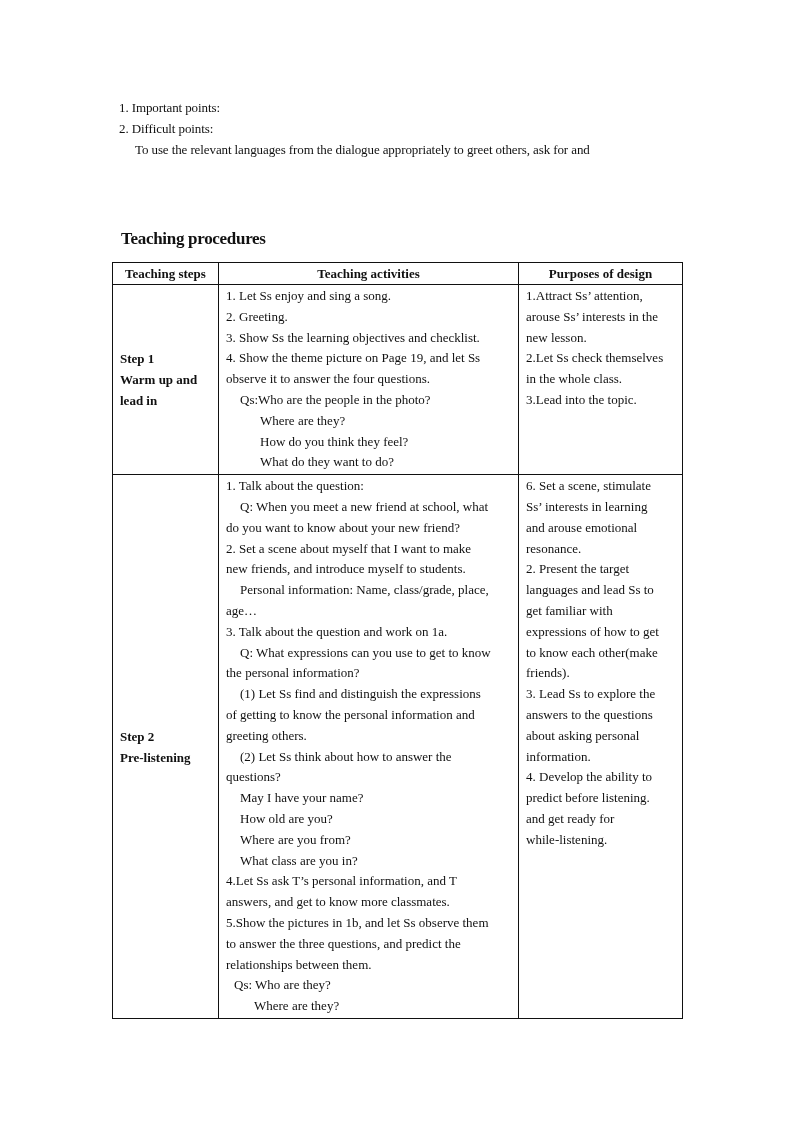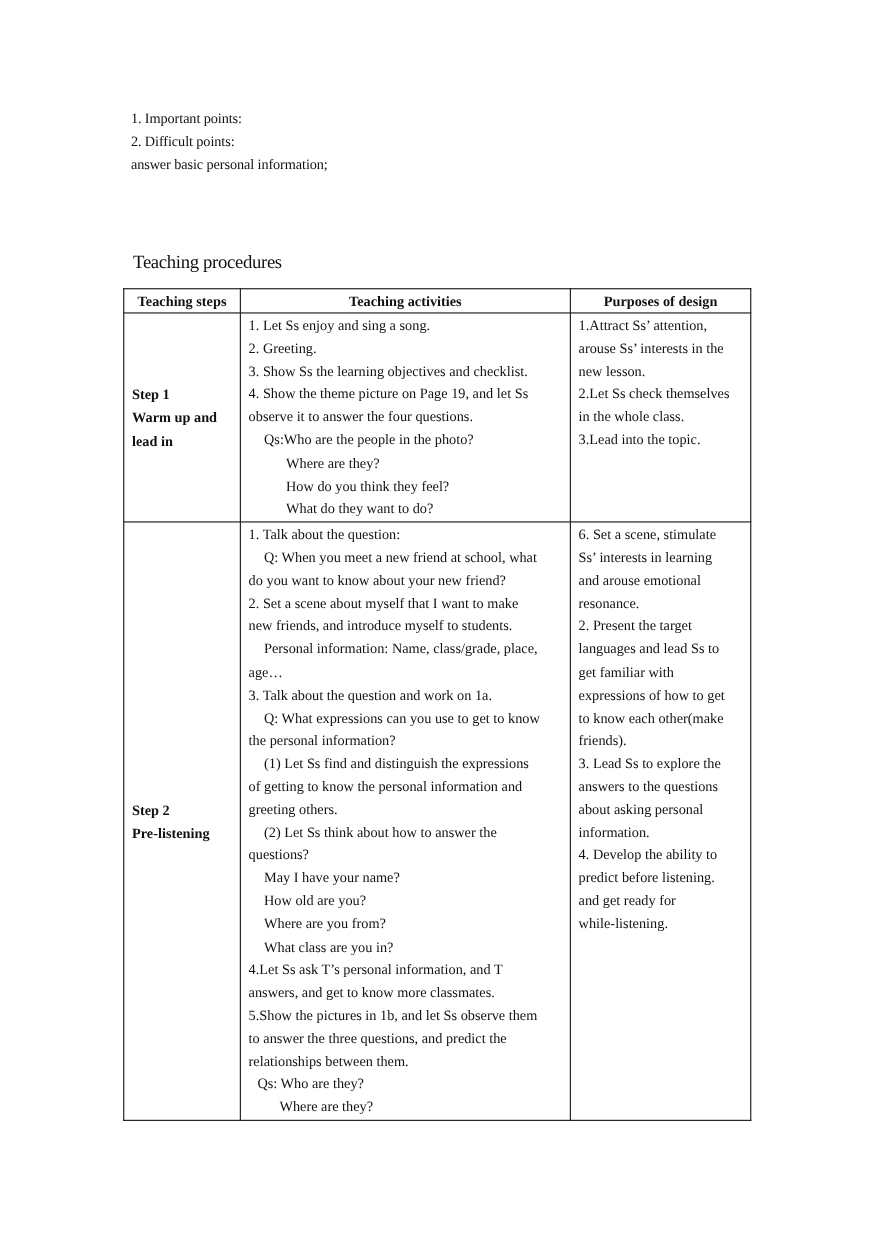--- a/index.html
+++ b/index.html
@@ -30,21 +30,21 @@
       font-size: 13px;
       letter-spacing: -0.1px;
     }
     .intro .p { white-space: nowrap; }
     .intro .indent { padding-left: 16px; }
     .section-title {
       position: absolute;
       left: 121px;
       top: 229px;
       font-size: 17px;
-      font-weight: normal;
+      font-weight: bold;
       letter-spacing: -0.3px;
     }
     table.proc {
       position: absolute;
       left: 112px;
       top: 262px;
       width: 570px;
       border-collapse: collapse;
       table-layout: fixed;
       font-size: 13px;
@@ -84,21 +84,21 @@
     tr.r2 td { height: 540px; }
   </style>
 </head>
 <body>
 
 <div class="page">
 
   <div class="intro">
     <div class="p">1. Important points:</div>
     <div class="p">2. Difficult points:</div>
-    <div class="p">answer basic personal information;</div>
+    <div class="p indent">To use the relevant languages  from the dialogue  appropriately  to greet  others, ask for and</div>
   </div>
 
   <div class="section-title">Teaching procedures</div>
 
   <table class="proc">
     <colgroup>
       <col class="c1">
         <col class="c2">
         <col class="c3">
     </colgroup>

